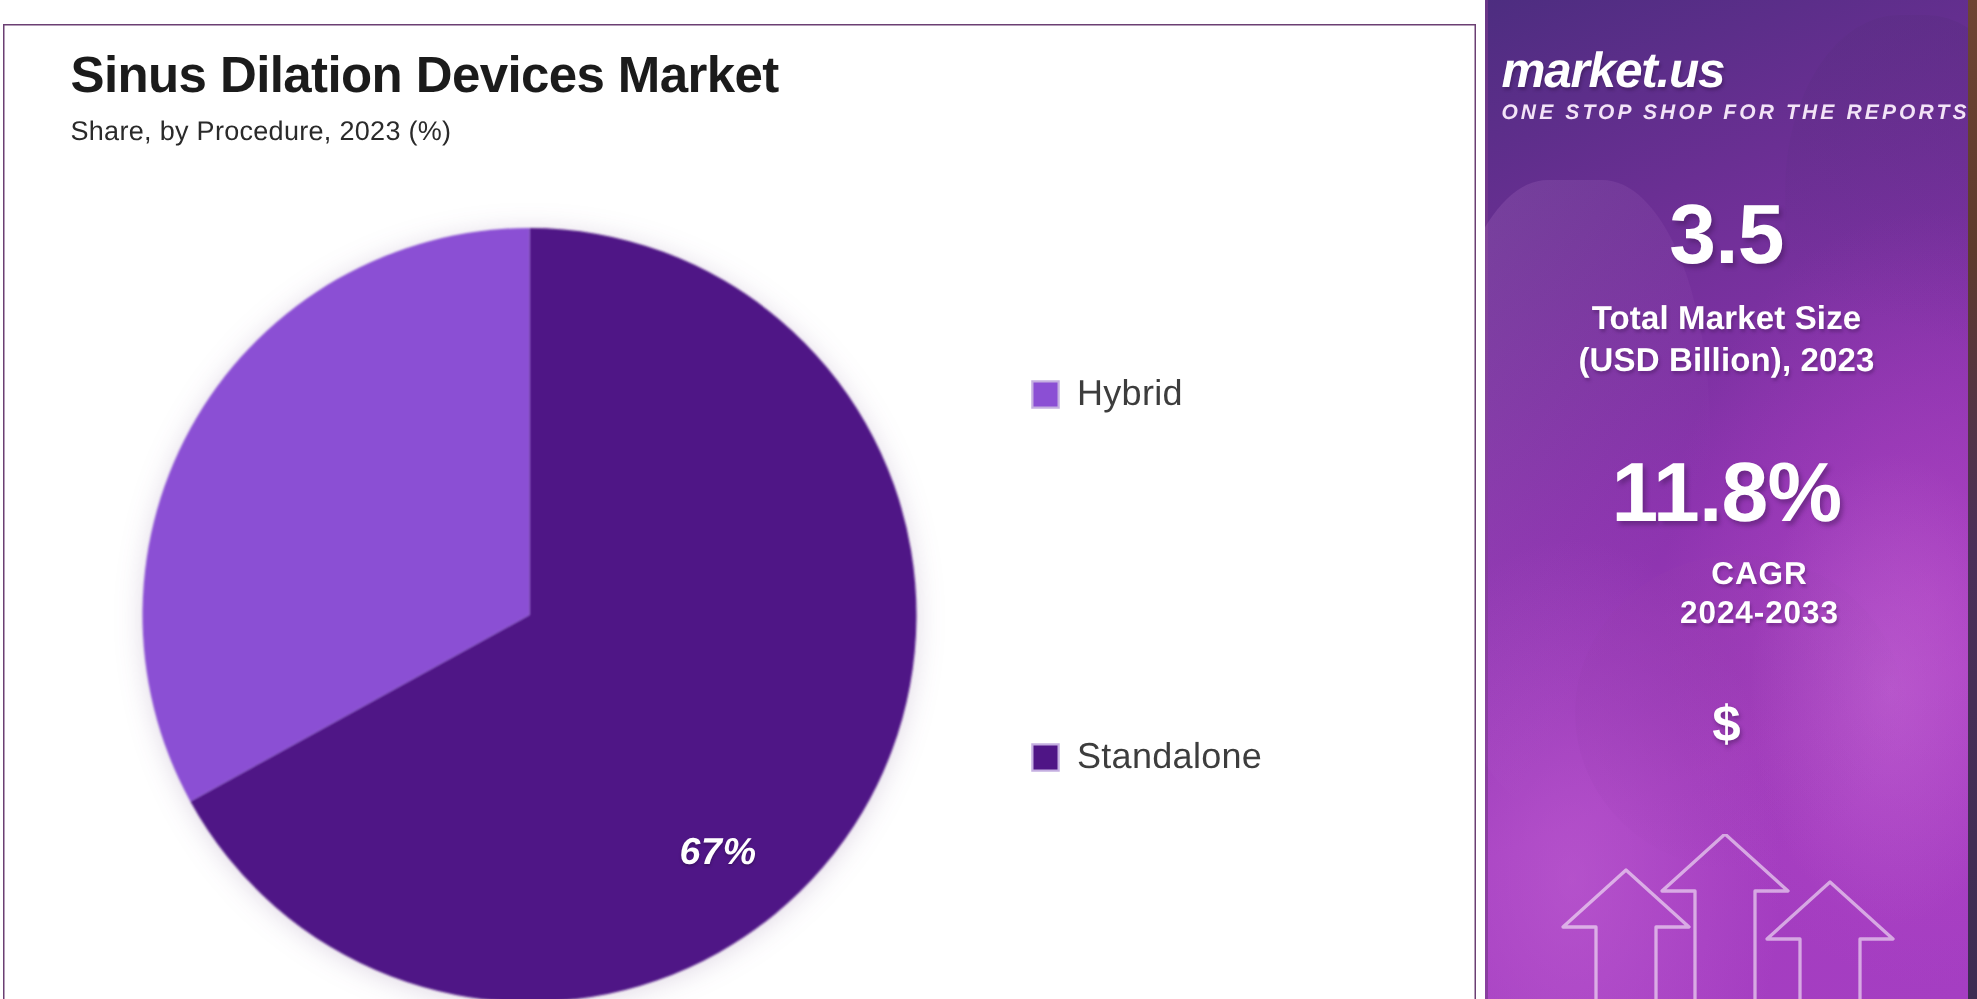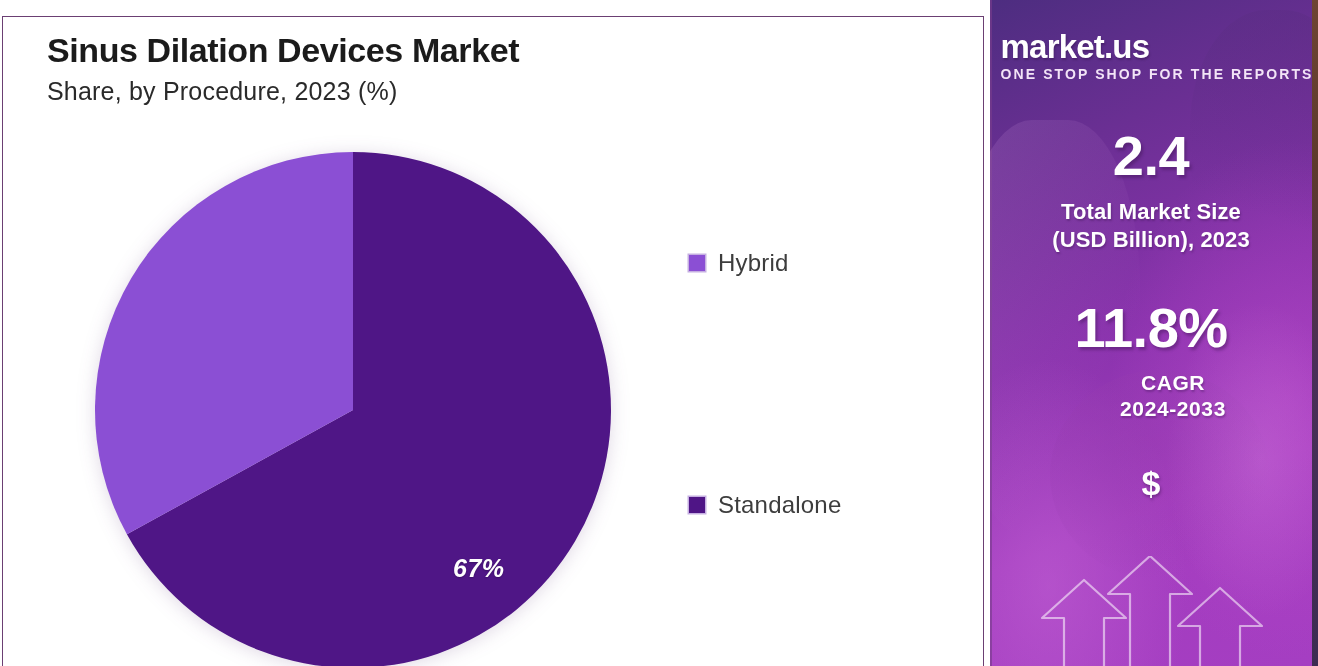--- a/index.html
+++ b/index.html
@@ -40,21 +40,21 @@
   #chart-title {
     font-size: 34px;
     font-weight: bold;
     color: #1b1b1b;
     letter-spacing: -0.4px;
     line-height: 1.12;
     white-space: nowrap;
   }
   #chart-subtitle {
     margin-top: 8px;
-    font-size: 25px;
+    font-size: 18px;
     font-weight: normal;
     color: #2a2a2a;
     letter-spacing: 0.2px;
     white-space: nowrap;
   }
 
   
   #pie-wrap {
     position: absolute;
     left: 88px;
@@ -185,20 +185,21 @@
   #logo-mark {
     width: 60px;
     height: 42px;
     margin-right: 12px;
     filter: drop-shadow(1px 2px 2px rgba(50,20,70,0.45));
   }
   #logo-text-block {
     display: flex;
     flex-direction: column;
     align-items: flex-start;
+    font-style: italic;
   }
   #logo-wordmark {
     font-size: 33px;
     font-weight: bold;
     color: #ffffff;
     letter-spacing: -0.8px;
     line-height: 1;
     text-shadow: 1px 2px 2px rgba(50,20,70,0.4);
   }
   #logo-tagline {
@@ -311,21 +312,21 @@
         <rect x="42" y="8" width="8.5" height="30" rx="4.25" fill="#ffffff"></rect>
         <rect x="53" y="14" width="8.5" height="24" rx="4.25" fill="#ffffff"></rect>
       </svg>
       <div id="logo-text-block">
         <div id="logo-wordmark">market.us</div>
         <div id="logo-tagline">ONE STOP SHOP FOR THE REPORTS</div>
       </div>
     </div>
 
     <div class="stat-block" id="stat-market-size">
-      <div class="stat-value">2.4</div>
+      <div class="stat-value">3.5</div>
       <div class="stat-caption">
         <div>Total Market Size</div>
         <div>(USD Billion), 2023</div>
       </div>
     </div>
 
     <div class="stat-block" id="stat-cagr">
       <div class="stat-value">11.8%</div>
       <div class="stat-caption">
         <div>CAGR</div>

